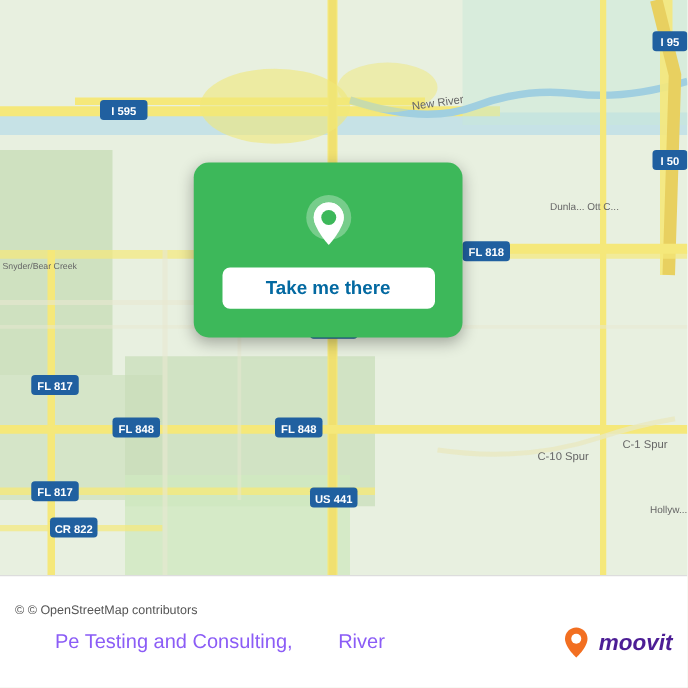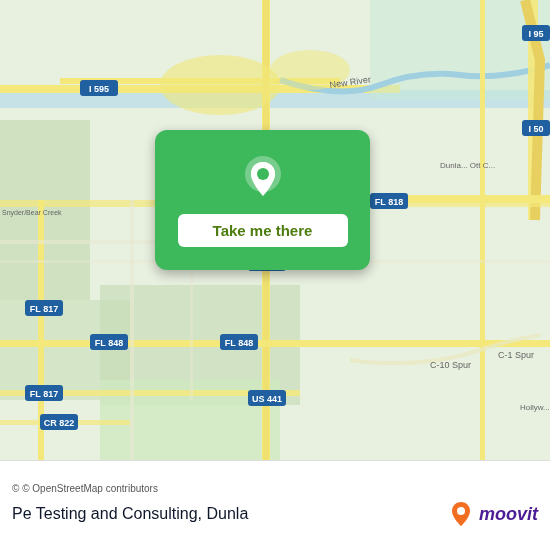--- a/index.html
+++ b/index.html
@@ -47,21 +47,21 @@
       height: 50px;
     }
 
     .take-me-there-btn {
       background: white;
       border: none;
       border-radius: 6px;
       padding: 8px 22px;
       font-size: 15px;
       font-weight: 600;
-      color: #4d7c0f;
+      color: #0369a1;
       cursor: pointer;
       width: 170px;
       text-align: center;
     }
 
     
     .bottom-bar {
       width: 550px;
       height: 90px;
       background: white;
@@ -84,21 +84,22 @@
 
     .business-row {
       display: flex;
       align-items: center;
       justify-content: space-between;
     }
 
     .business-name {
       font-size: 16px;
       font-weight: 500;
-      color: #0f172a;
+      color: #8b5cf6;
+      margin-left: 32px;
     }
 
     .moovit-logo {
       display: flex;
       align-items: center;
       gap: 4px;
     }
 
     .moovit-pin {
       width: 28px;
@@ -222,21 +223,21 @@
 </div>
 
 <div class="bottom-bar">
   <div class="attribution">
     <span>©</span>
     <span>© OpenStreetMap contributors</span>
   </div>
   <div class="business-row">
     <div>
       <span class="business-name">Pe Testing and Consulting,</span>
-      <span class="business-name">Dunla</span>
+      <span class="business-name">River</span>
     </div>
     <div class="moovit-logo">
       <svg class="moovit-pin" viewBox="0 0 28 28">
         <path d="M14 2 C9 2 5 6 5 11 C5 18 14 26 14 26 C14 26 23 18 23 11 C23 6 19 2 14 2 Z" fill="#f26f21"></path>
         <circle cx="14" cy="11" r="4" fill="white"></circle>
       </svg>
       <span class="moovit-text">moovit</span>
     </div>
   </div>
 </div>

